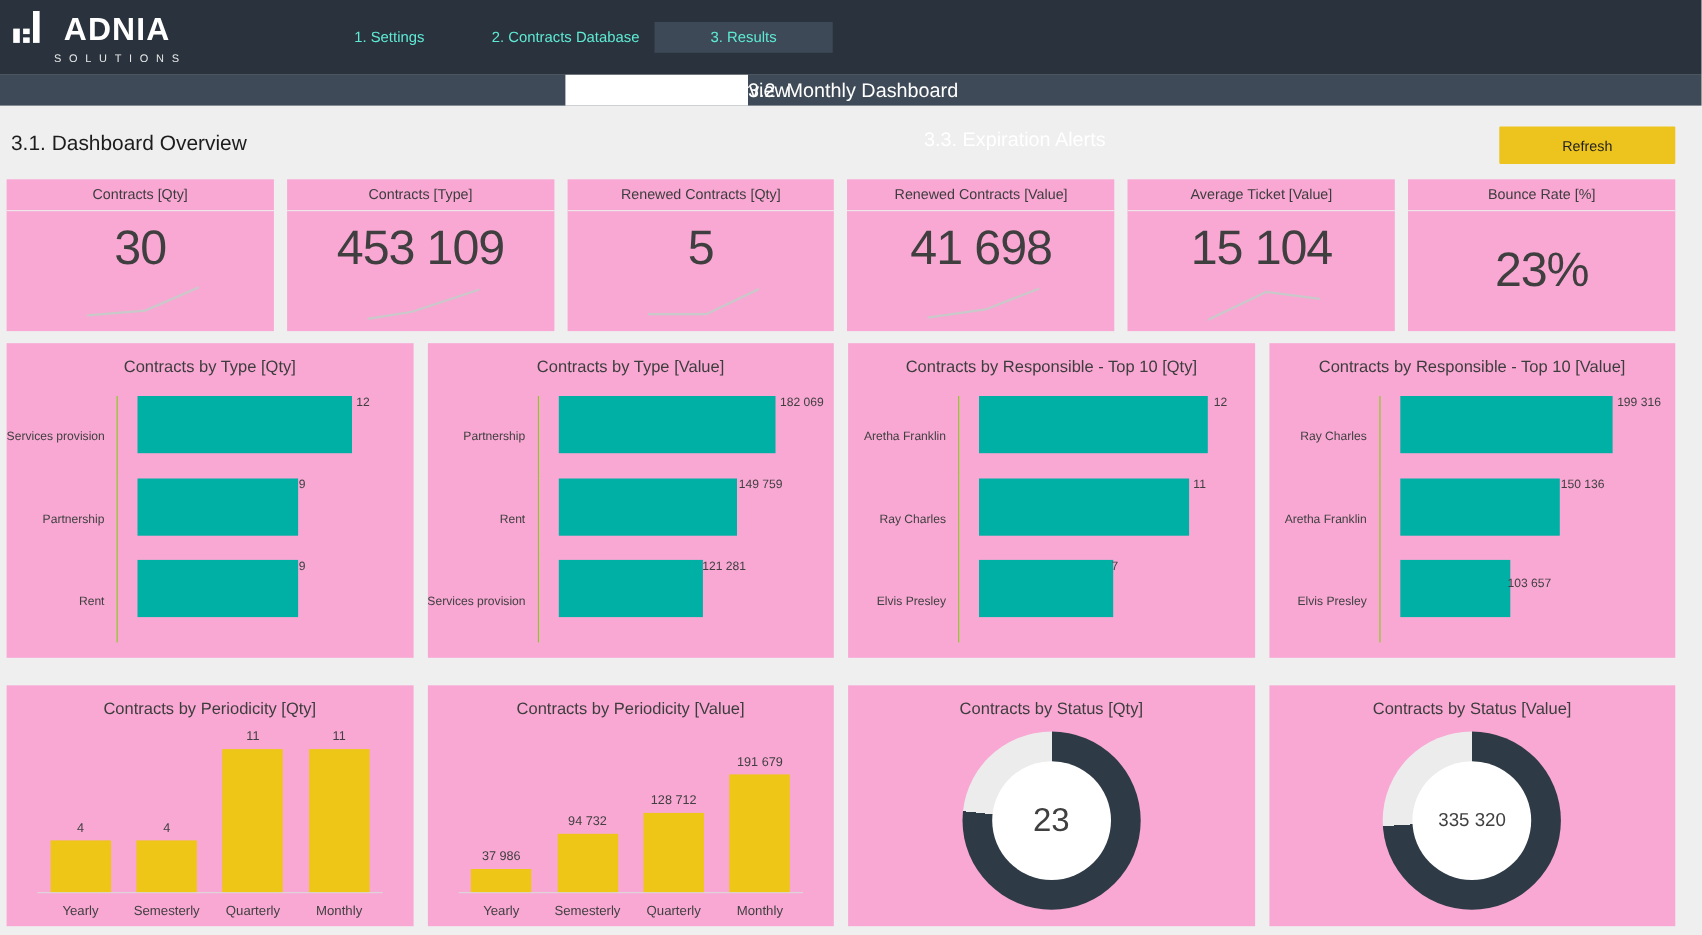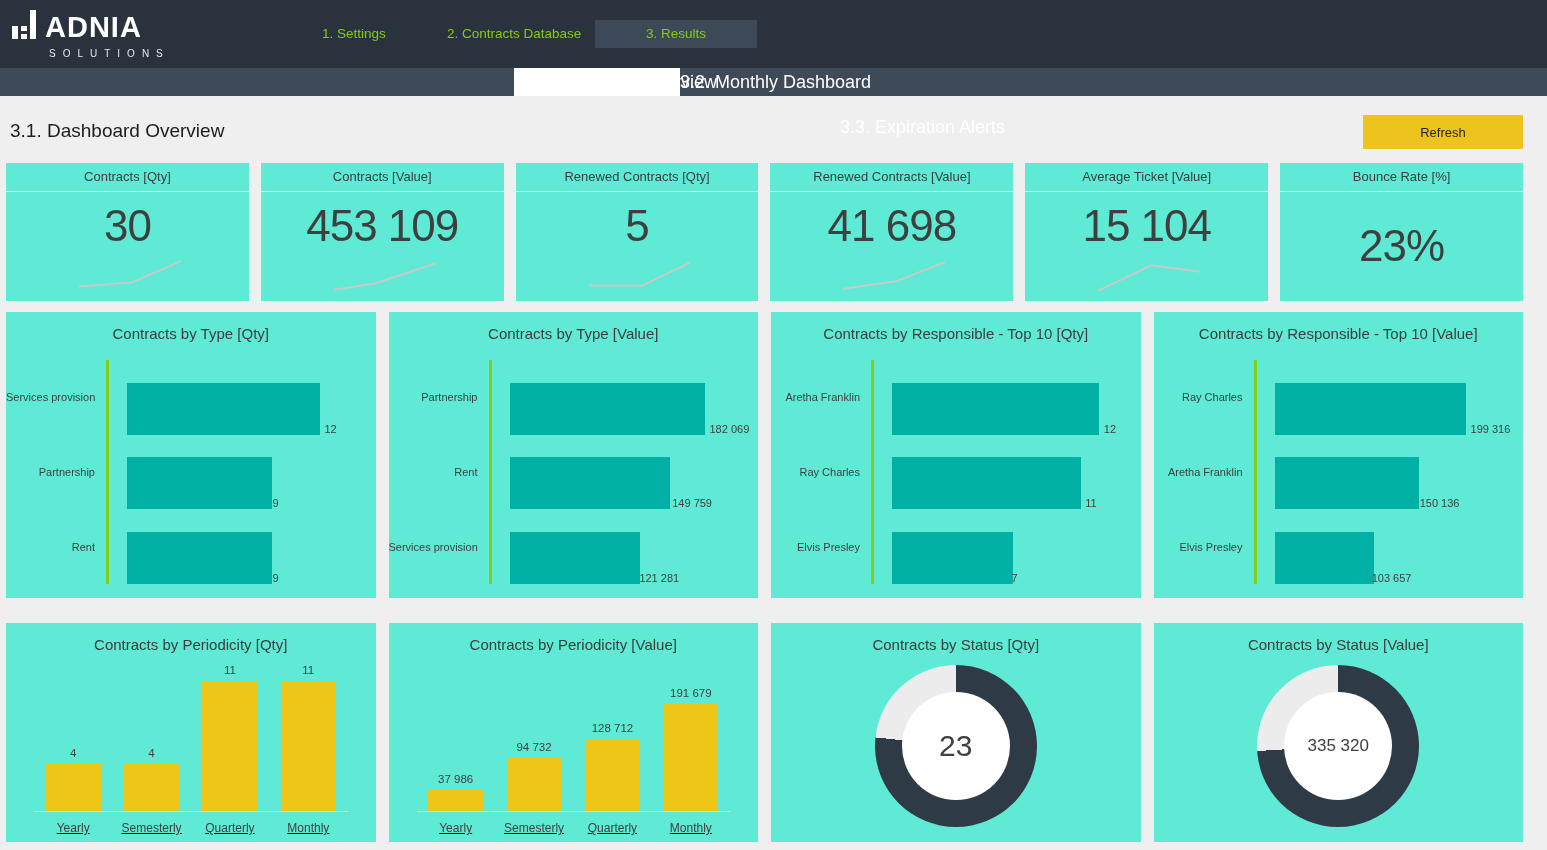--- a/index.html
+++ b/index.html
@@ -2,29 +2,29 @@
 <html><head>
 <meta charset="utf-8">
 <style>
   * { margin:0; padding:0; box-sizing:border-box; }
   html,body { width:1547px; height:850px; overflow:hidden; background:#efefef;
               font-family:"Liberation Sans", sans-serif; }
 
   
   .topbar { position:relative; height:68px; background:#2a333d; }
   .logo { position:absolute; left:12px; top:10px; }
-  .logo-top { display:flex; align-items:flex-end; }
+  .logo-top { display:flex; align-items:flex-end;gap:13px; }
   .logo-icon { display:inline-flex; align-items:flex-end; gap:3px; margin-right:9px; margin-bottom:3px; }
   .logo-icon .b1 { width:6px; height:13px; background:#fff; }
   .logo-icon .bmid { display:flex; flex-direction:column; gap:3px; }
   .logo-icon .bmid span { width:6px; height:5px; background:#fff; display:block; }
   .logo-icon .b3 { width:6px; height:29px; background:#fff; }
   .brand-name { color:#fff; font-size:29px; font-weight:700; letter-spacing:1px; line-height:1; }
   .brand-tagline { color:#e8e8e8; font-size:10px; letter-spacing:7px; margin-top:6px; padding-left:37px; }
-  .nav-item { position:absolute; top:20px; height:28px; line-height:28px; color:#84cc16;
+  .nav-item { position:absolute; top:20px; height:28px; line-height:28px; color:#5eead4;
               font-size:13.5px; cursor:pointer; white-space:nowrap; }
   .pos-settings { left:322px; }
   .pos-contracts-database { left:447px; }
   .pos-results { left:595px; width:162px; text-align:center; background:#3d4956; }
 
   
   .subnav { position:relative; height:28px; background:#3e4a57; }
   .subnav .tab { position:absolute; top:0; height:28px; line-height:28px; text-align:center;
                  font-size:18px; color:#fff; cursor:pointer; white-space:nowrap; }
   .pos-dashboard-overview { left:514px; width:166px; background:#fff; color:#333; }
@@ -32,21 +32,21 @@
   .pos-expiration-alerts { left:840px; width:132px;margin-top:45px; }
 
   
   .content { margin:0 24px 0 6px; }
   .title-row { position:relative; height:67px; }
   .title-row h1 { position:absolute; left:4px; top:24px; font-size:19px; font-weight:400; color:#1d1d1d; }
   .refresh { position:absolute; right:0; top:19px; width:160px; height:34px; background:#edc41d;
              border:none; border-radius:1px; font-size:13px; color:#1f1f1f;
              font-family:inherit; cursor:pointer; }
 
-  .card { background:#5eead4; }
+  .card { background:#f9a8d4; }
 
   
   .kpi-row { display:grid; grid-template-columns:repeat(6,1fr); gap:12px; height:138px; }
   .kpi-card { position:relative; display:flex; flex-direction:column; align-items:center; }
   .kpi-title { width:100%; text-align:center; font-size:13px; color:#3d3d3d;
                padding:6px 0 7px; border-bottom:1px solid #ececec; }
   .kpi-value { font-size:44px; color:#3f3f3f; line-height:1; margin-top:12px; letter-spacing:-1px; }
   .kpi-card.no-spark .kpi-value { margin-top:32px; }
   .kpi-spark { position:absolute; bottom:8px; left:30%; width:42%; height:34px; }
 
@@ -56,34 +56,34 @@
   .row3 { height:219px; margin-top:25px; }
   .chart-card { position:relative; overflow:hidden; }
   .chart-title { text-align:center; font-size:15px; color:#3d3d3d; padding-top:13px; white-space:nowrap; }
 
   
   .hbar-plot { position:absolute; top:48px; bottom:14px; left:0; right:4px;
                display:flex; flex-direction:column; }
   .hbar-row { flex:1; display:flex; align-items:center; }
   .hbar-label { width:100px; flex:none; text-align:right; padding-right:11px;
                 font-size:11px; color:#404040; white-space:nowrap; }
-  .hbar-track { flex:1; position:relative; height:100%; border-left:3px solid #84cc16;
-                display:flex; align-items:flex-end;padding-left:18px; }
+  .hbar-track { flex:1; position:relative; height:100%; border-left:1px solid #84cc16;
+                display:flex; align-items:flex-start;padding-left:18px; }
   .hbar { height:52px; }
   .hbar-val { position:absolute; font-size:11px; color:#404040; white-space:nowrap; }
 
   
   .col-plot { position:absolute; left:28px; right:28px; bottom:30px; height:152px;
               display:flex; align-items:flex-end; justify-content:space-between;
               border-bottom:1px solid #d9d9d9; }
   .col-slot { display:flex; flex-direction:column; align-items:center; justify-content:flex-end; width:80px; }
   .col-val { font-size:11.5px; color:#404040; margin-bottom:5px; white-space:nowrap; }
   .col-bar { width:55px; }
   .col-cats { position:absolute; left:28px; right:28px; bottom:7px;
-              display:flex; justify-content:space-between;text-decoration:underline; }
+              display:flex; justify-content:space-between; }
   .col-cat { width:80px; text-align:center; font-size:12px; color:#404040; }
 
   
   .donut { position:absolute; left:50%; top:42px; transform:translateX(-50%);
            width:162px; height:162px; border-radius:50%; }
   .donut-hole { position:absolute; left:50%; top:50%; transform:translate(-50%,-50%);
                 width:108px; height:108px; border-radius:50%; background:#fff;
                 display:flex; align-items:center; justify-content:center; }
   .donut-center.big { font-size:30px; color:#404040; }
   .donut-center.small { font-size:17px; color:#404040; }
@@ -127,21 +127,21 @@
 
   <div class="kpi-row" id="kpi-row">
       <div class="card kpi-card">
         <div class="kpi-title">Contracts [Qty]</div>
         <div class="kpi-value">30</div>
         <svg class="kpi-spark" viewBox="0 0 100 32" preserveAspectRatio="none">
           <polyline points="0,26 52,22 100,2" fill="none" stroke="#c9c9c9" stroke-width="2" vector-effect="non-scaling-stroke"></polyline>
         </svg>
       </div>
       <div class="card kpi-card">
-        <div class="kpi-title">Contracts [Value]</div>
+        <div class="kpi-title">Contracts [Type]</div>
         <div class="kpi-value">453 109</div>
         <svg class="kpi-spark" viewBox="0 0 100 32" preserveAspectRatio="none">
           <polyline points="0,29 40,23 100,4" fill="none" stroke="#c9c9c9" stroke-width="2" vector-effect="non-scaling-stroke"></polyline>
         </svg>
       </div>
       <div class="card kpi-card">
         <div class="kpi-title">Renewed Contracts [Qty]</div>
         <div class="kpi-value">5</div>
         <svg class="kpi-spark" viewBox="0 0 100 32" preserveAspectRatio="none">
           <polyline points="0,25 52,25 100,3" fill="none" stroke="#c9c9c9" stroke-width="2" vector-effect="non-scaling-stroke"></polyline>

